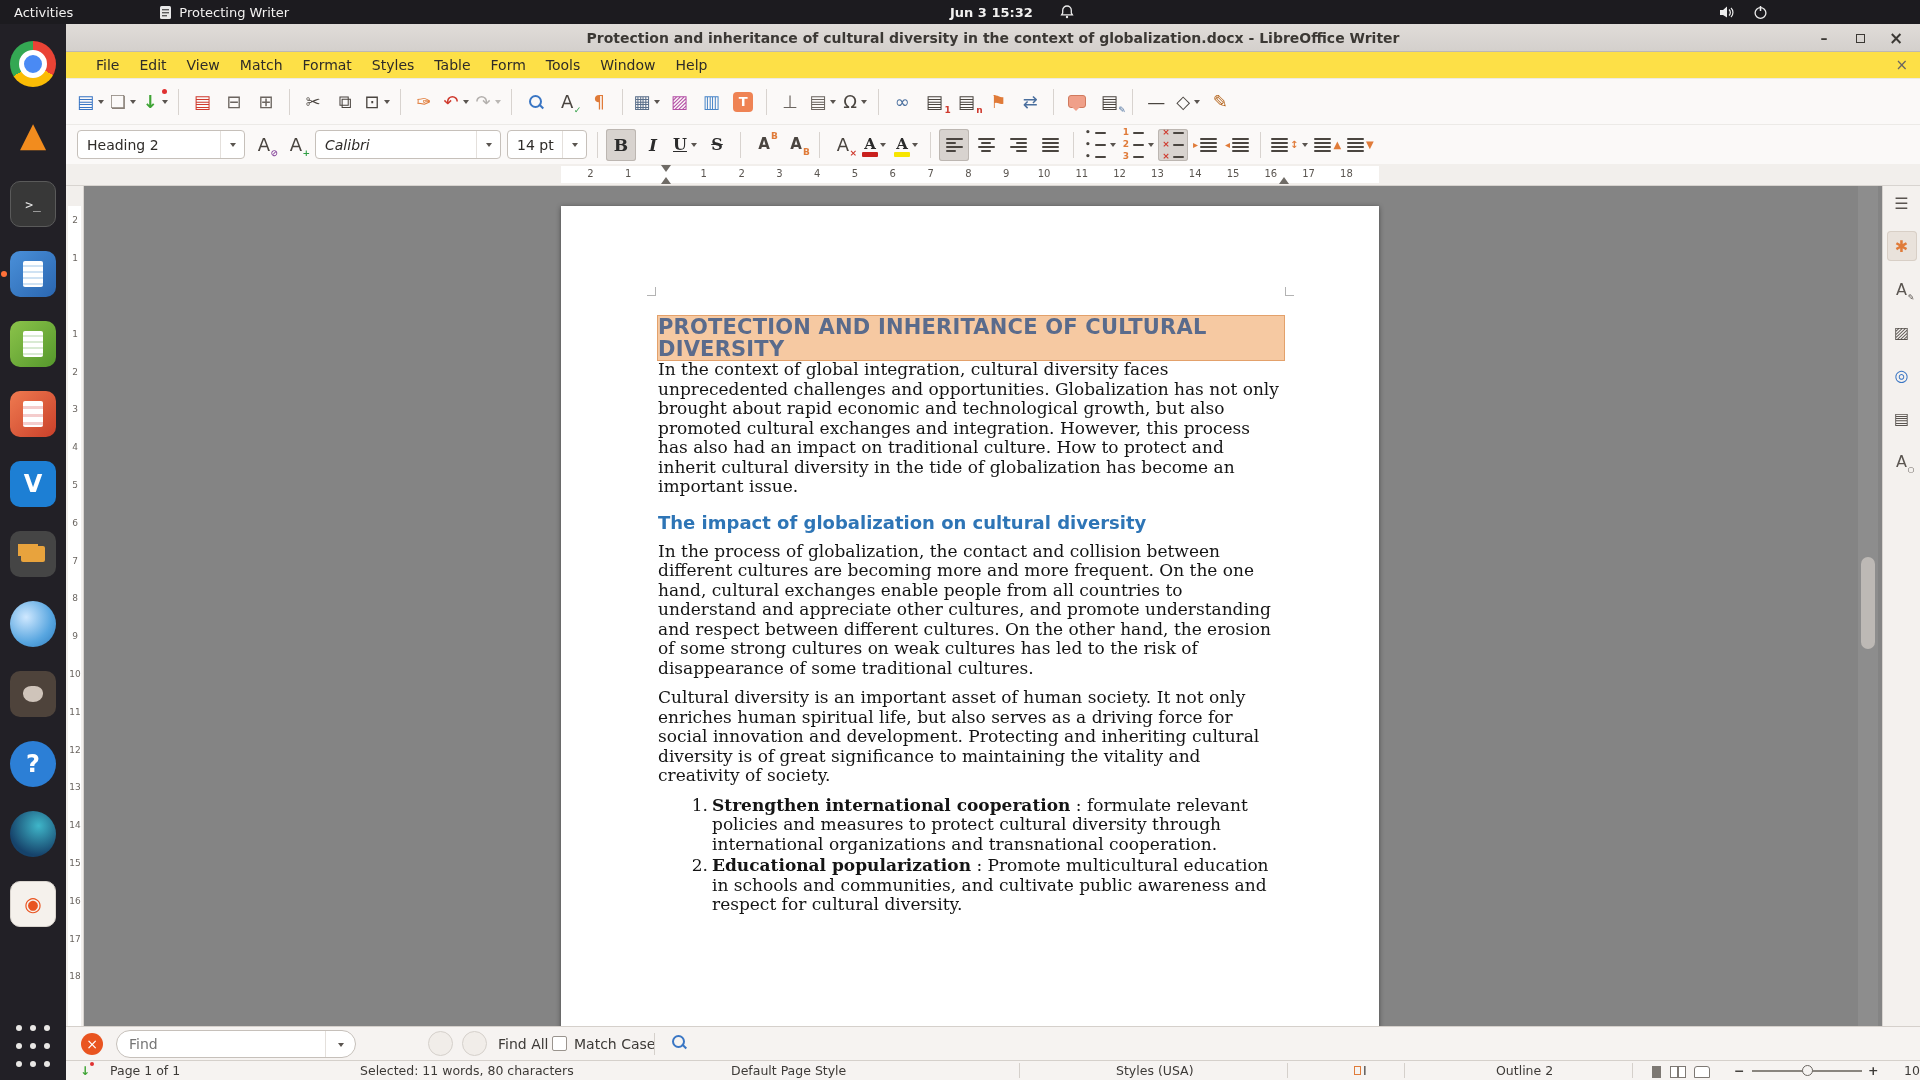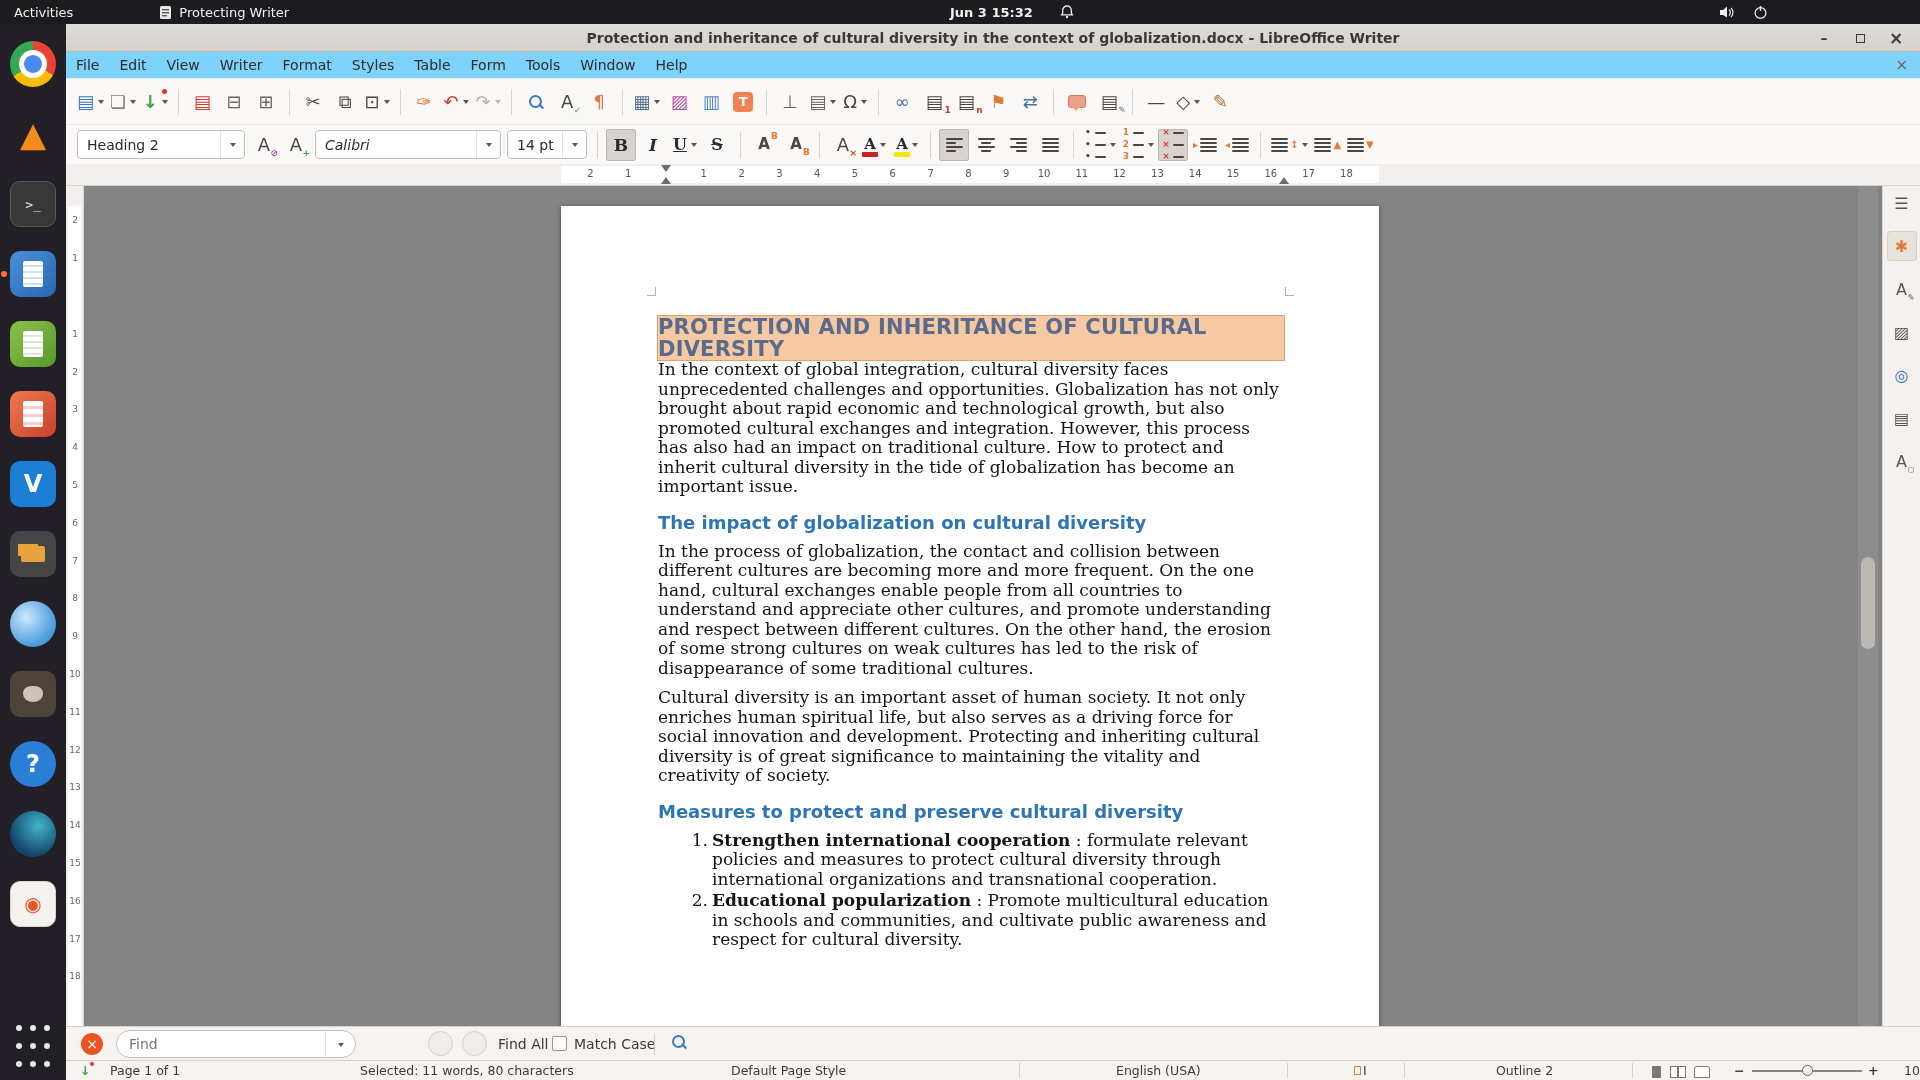--- a/index.html
+++ b/index.html
@@ -37,21 +37,21 @@
   .di-grid{display:grid;grid-template-columns:repeat(3,7px);gap:7px;background:transparent}
   .di-grid i{width:6px;height:6px;border-radius:50%;background:#e9e7e5}
   #appgrid{position:absolute;bottom:10px;left:50%;transform:translateX(-50%)}
   
   #window{position:absolute;left:66px;top:24px;right:0;bottom:0;display:flex;flex-direction:column;background:#fbf9f8}
   .titlebar{height:28px;background:linear-gradient(#e0dcd9,#d4d0cc);border-bottom:1px solid #bdb8b3;position:relative;display:flex;align-items:center;justify-content:center;font-size:14px;font-weight:bold;color:#3b3834}
   .winbtns{position:absolute;right:16px;top:0;height:100%;display:flex;align-items:center;gap:20px;color:#3b3834}
   .winbtns .wb{width:16px;text-align:center;font-size:14px}
   .wb-max i{display:inline-block;width:9px;height:9px;border:1.5px solid #3b3834}
   
-  .menubar{height:26px;display:flex;align-items:center;font-size:14px;color:#2e2b28;background:#7dd3fc;position:relative;padding-left:0}
+  .menubar{height:26px;display:flex;align-items:center;font-size:14px;color:#2e2b28;background:#fde047;position:relative;padding-left:20px}
   .menu-item{padding:2px 10px;border-radius:3px}
   .menubar .doc-close{position:absolute;right:12px;color:#6b6661;font-size:15px}
   
   .tb1{height:46px;display:flex;align-items:center;background:#fbf9f8;border-top:1px solid #eceae7;padding-left:8px}
   .tb2{height:40px;display:flex;align-items:center;background:#fbf9f8;border-top:1px solid #eceae7;padding-left:8px}
   .tbtn{height:32px;min-width:30px;padding:0 2px;display:flex;align-items:center;justify-content:center;border-radius:3px;color:#4a4540;position:relative;margin:0 1px}
   .tbtn.active{background:#d8d3cf;box-shadow:inset 0 0 0 1px #bcb6b1}
   .tbtn.disabled{opacity:.4}
   .tsep{width:1px;height:26px;background:#d8d3cf;margin:0 7px}
   .drop{width:0;height:0;border:3.5px solid transparent;border-top:4.5px solid #5a5550;margin-left:4px;transform:translateY(2px)}
@@ -233,21 +233,21 @@
       <span class="wb">–</span>
       <span class="wb wb-max"><i></i></span>
       <span class="wb" style="font-size:17px">×</span>
     </span>
   </div>
 
   <div class="menubar">
     <span class="menu-item">File</span>
       <span class="menu-item">Edit</span>
       <span class="menu-item">View</span>
-      <span class="menu-item">Writer</span>
+      <span class="menu-item">Match</span>
       <span class="menu-item">Format</span>
       <span class="menu-item">Styles</span>
       <span class="menu-item">Table</span>
       <span class="menu-item">Form</span>
       <span class="menu-item">Tools</span>
       <span class="menu-item">Window</span>
       <span class="menu-item">Help</span>
       <span class="doc-close">×</span>
   </div>
 
@@ -626,21 +626,20 @@
       <span class="cn cn-tl"></span>
       <span class="cn cn-tr"></span>
       <div class="content" id="doccontent">
           <div class="doc-title">
             <div><span>PROTECTION AND INHERITANCE OF CULTURAL DIVERSITY</span></div>
           </div>
           <div class="doc-p">In the context of global integration, cultural diversity faces unprecedented challenges and opportunities. Globalization has not only brought about rapid economic and technological growth, but also promoted cultural exchanges and integration. However, this process has also had an impact on traditional culture. How to protect and inherit cultural diversity in the tide of globalization has become an important issue.</div>
           <div class="doc-h2">The impact of globalization on cultural diversity</div>
           <div class="doc-p">In the process of globalization, the contact and collision between different cultures are becoming more and more frequent. On the one hand, cultural exchanges enable people from all countries to understand and appreciate other cultures, and promote understanding and respect between different cultures. On the other hand, the erosion of some strong cultures on weak cultures has led to the risk of disappearance of some traditional cultures.</div>
           <div class="doc-p">Cultural diversity is an important asset of human society. It not only enriches human spiritual life, but also serves as a driving force for social innovation and development. Protecting and inheriting cultural diversity is of great significance to maintaining the vitality and creativity of society.</div>
-          <div class="doc-h2">Measures to protect and preserve cultural diversity</div>
           <div class="doc-li"><span class="num">1.</span><b>Strengthen international cooperation</b><span> : formulate relevant policies and measures to protect cultural diversity through international organizations and transnational cooperation.</span></div>
           <div class="doc-li"><span class="num">2.</span><b>Educational popularization</b><span> : Promote multicultural education in schools and communities, and cultivate public awareness and respect for cultural diversity.</span></div>
         </div>
     </div>
 
     <div class="vscroll">
       <div class="vthumb"></div>
     </div>
 
     <div class="sidestrip">
@@ -676,21 +675,21 @@
     <span class="fsep"></span>
     <span class="fmag"><span class="mag"></span></span>
   </div>
 
   <div class="statusbar">
     <span class="seg" style="left:14px"><span class="modico">↓<i></i></span></span>
     <span class="seg" style="left:44px">Page 1 of 1</span>
     <span class="seg" style="left:294px">Selected: 11 words, 80 characters</span>
     <span class="seg" style="left:665px">Default Page Style</span>
     <span class="sdiv" style="left:953px"></span>
-    <span class="seg" style="left:1050px">English (USA)</span>
+    <span class="seg" style="left:1050px">Styles (USA)</span>
     <span class="sdiv" style="left:1221px"></span>
     <span class="seg" style="left:1288px"><span class="insico"><i></i>I</span></span>
     <span class="sdiv" style="left:1338px"></span>
     <span class="seg" style="left:1430px">Outline 2</span>
     <span class="sdiv" style="left:1566px"></span>
     <span class="seg" style="left:1586px"><span class="vl vl1"></span></span>
     <span class="seg" style="left:1604px"><span class="vl vl2"></span></span>
     <span class="seg" style="left:1628px"><span class="vl vl3"></span></span>
     <span class="zminus">−</span>
     <span class="zoomtrack"></span>

